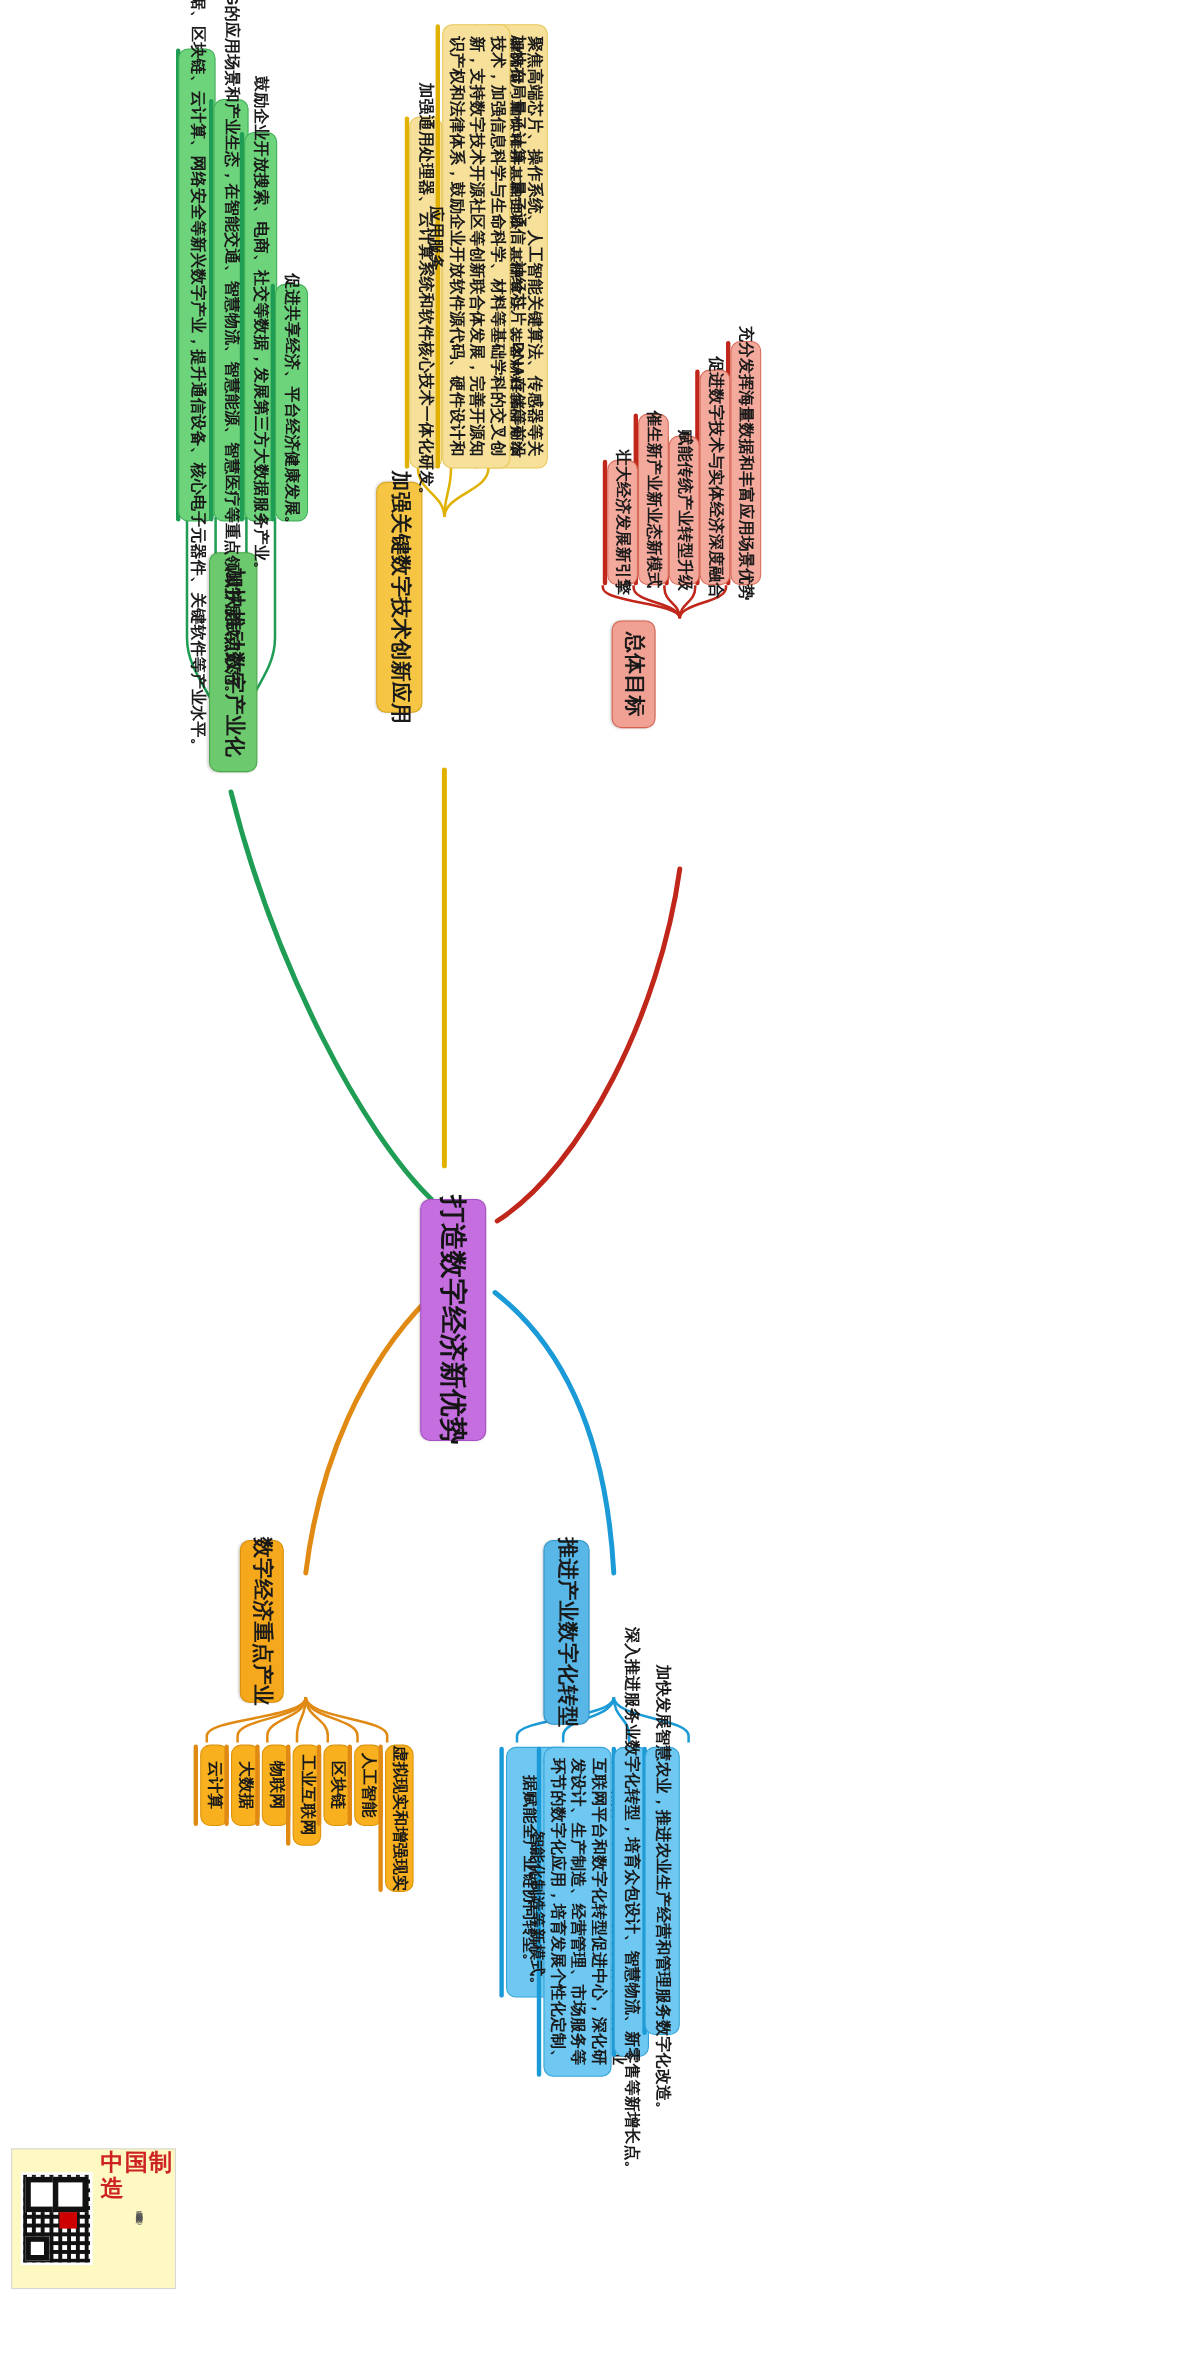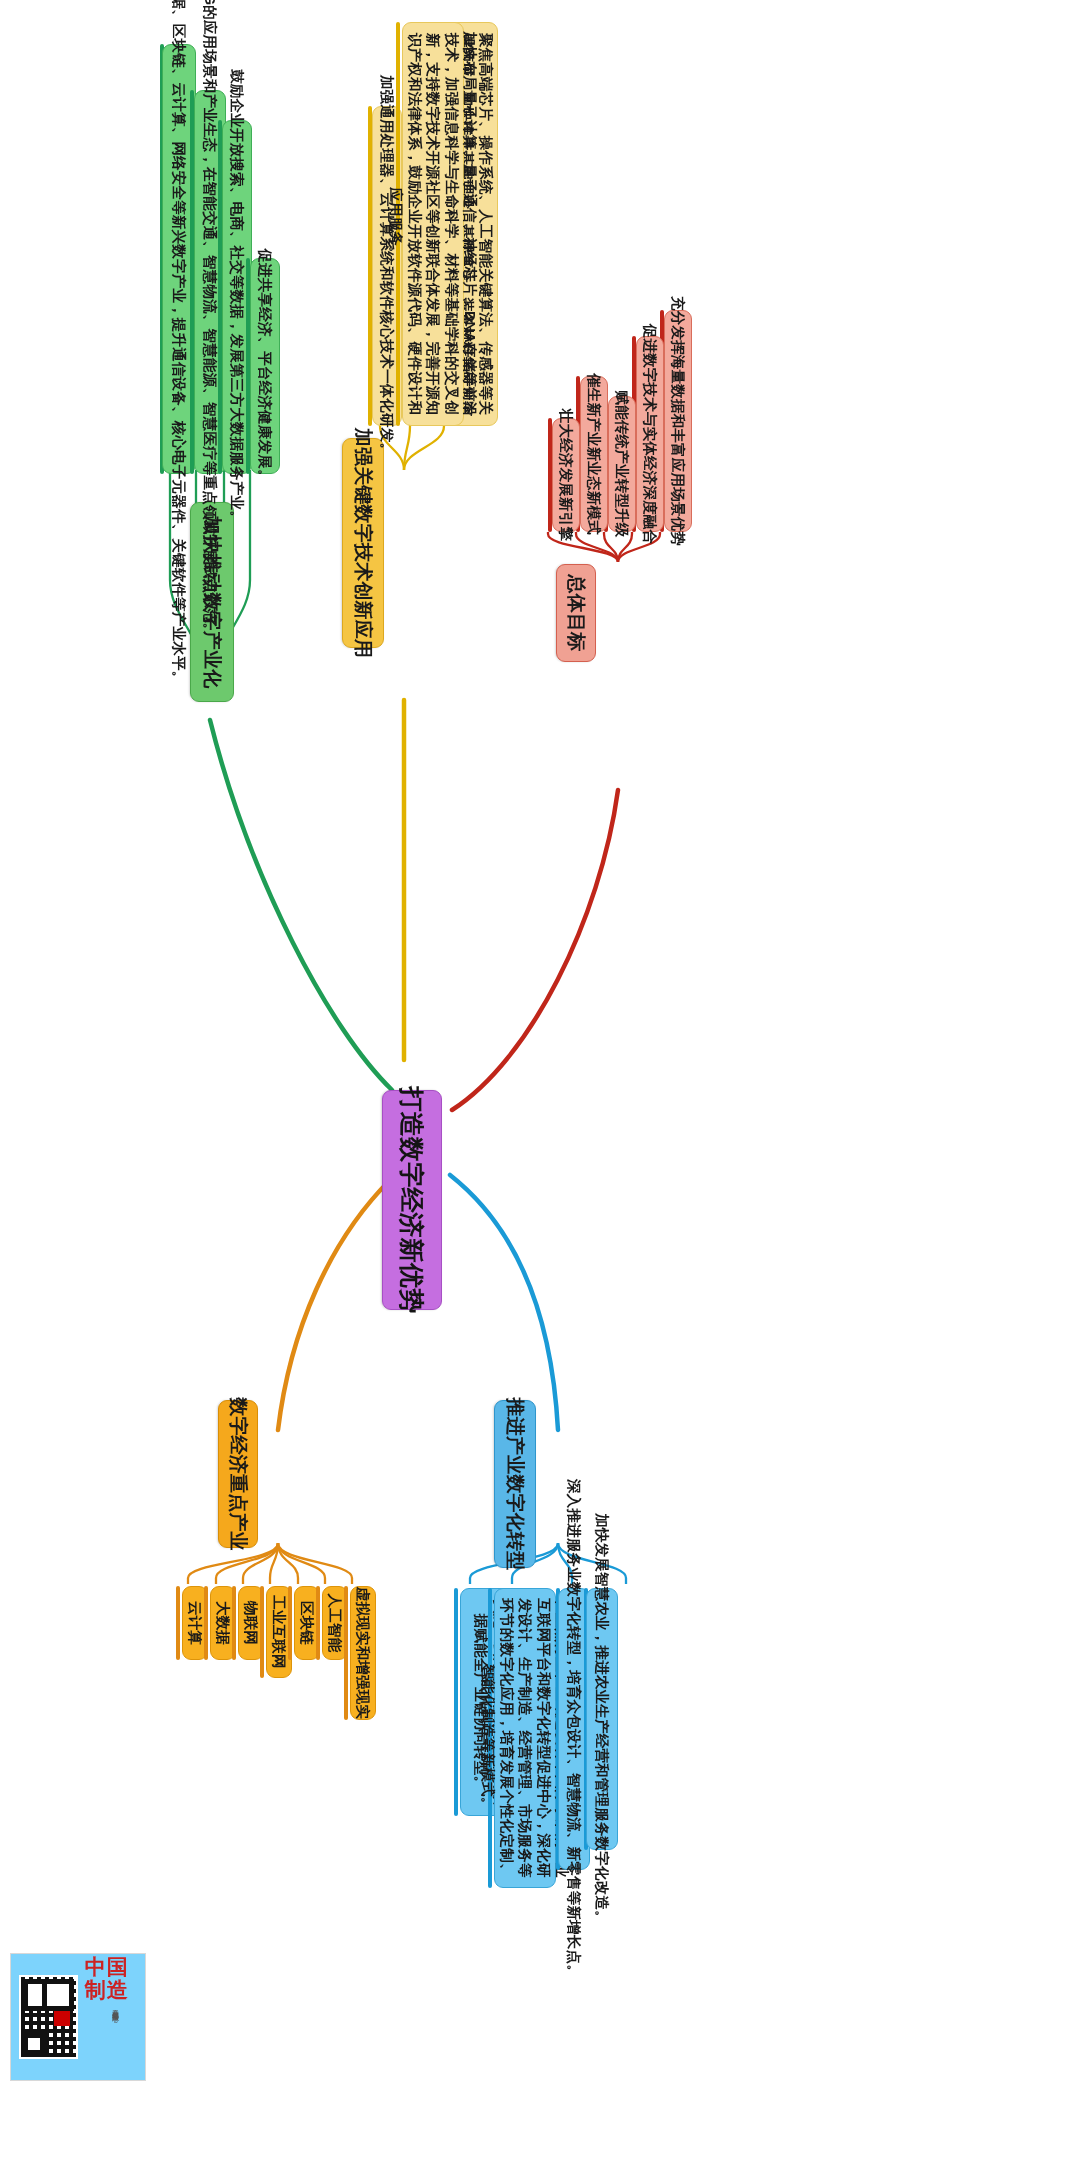--- a/index.html
+++ b/index.html
@@ -65,22 +65,22 @@
   
   .accent {
     position: absolute;
     border-radius: 2px;
   }
 
   
   #footer {
     position: absolute;
     left: 10px; top: 1953px;
-    width: 136px; height: 128px;
-    background: #7dd3fc;
+    width: 150px; height: 128px;
+    background: #fef9c3;
     border: 1px solid #d8d8d8;
     display: flex;
     align-items: center;
   }
   .qr {
     width: 84px; height: 84px;
     margin-left: 8px;
     background-color: #ffffff;
     background-image:
       repeating-linear-gradient(0deg,  #111 0 4px, transparent 4px 8px),

